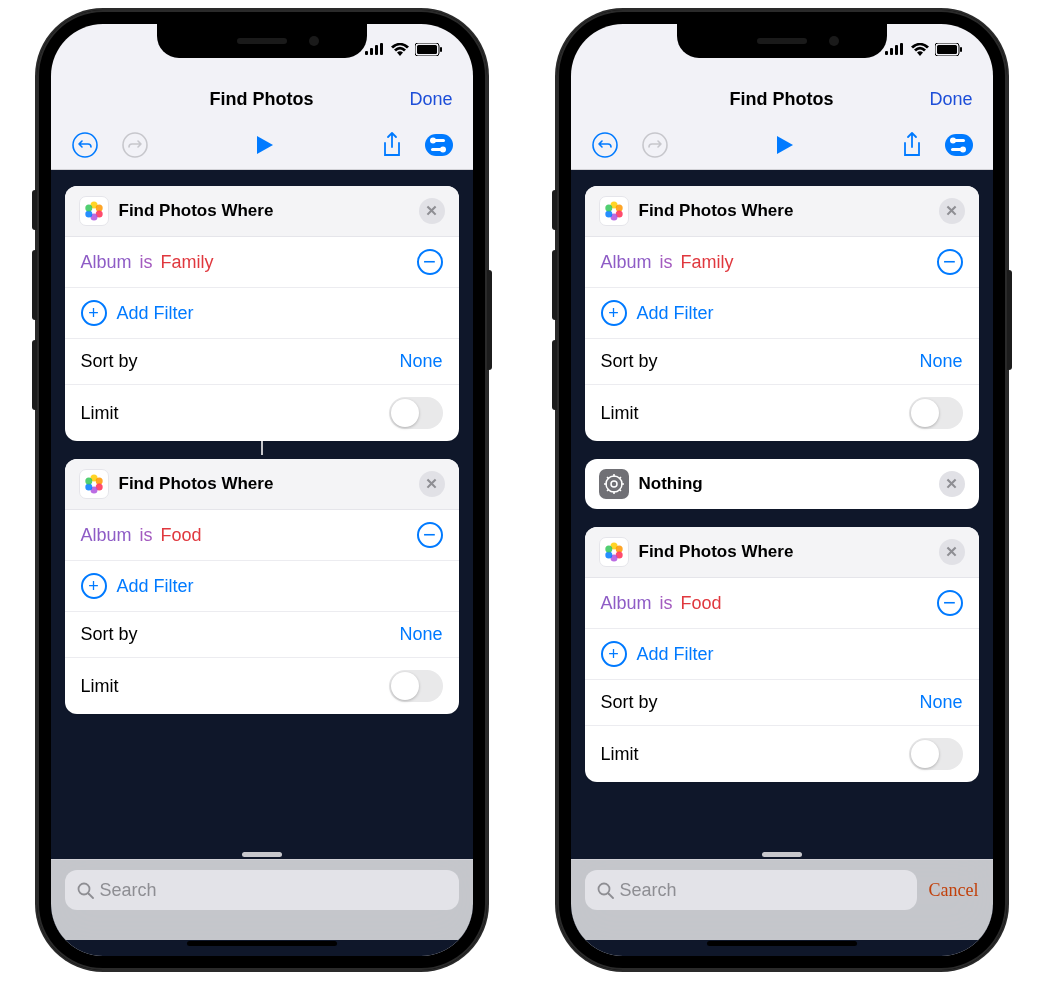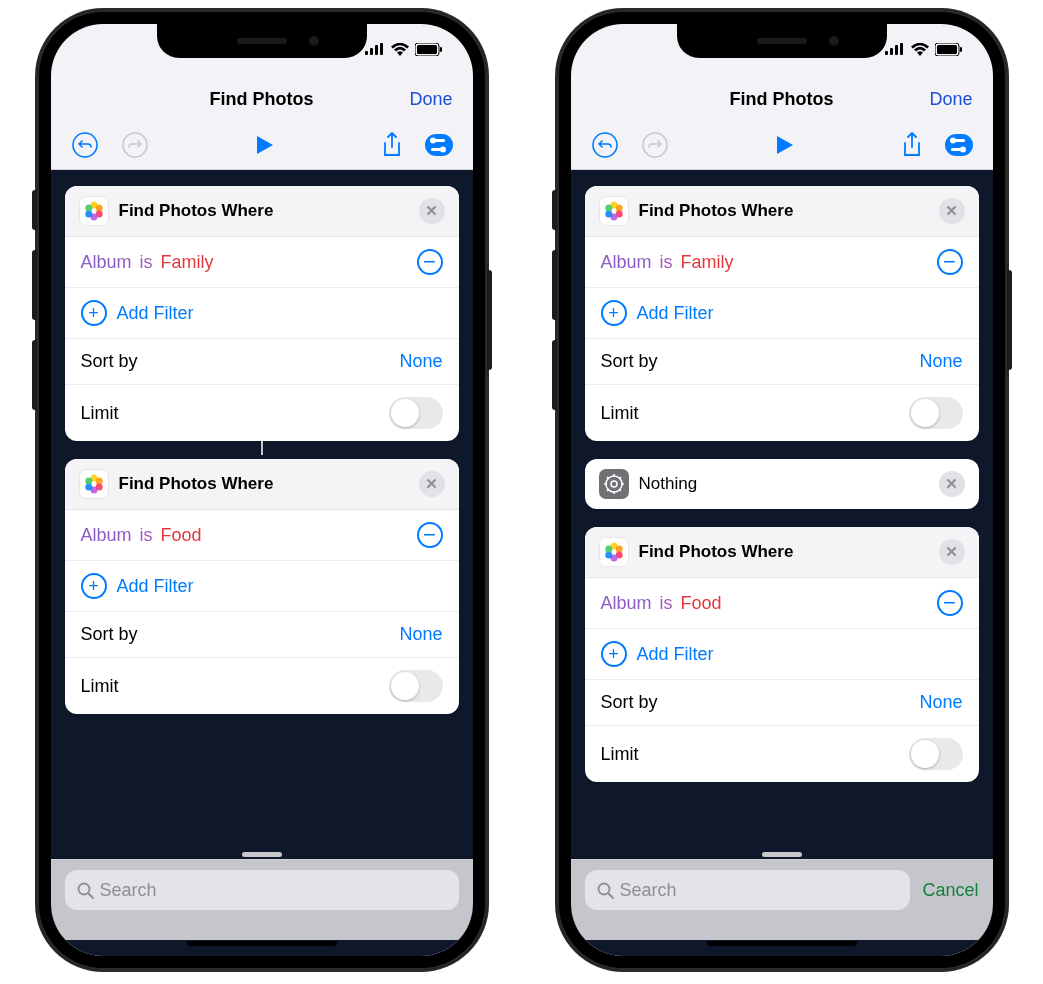--- a/index.html
+++ b/index.html
@@ -187,21 +187,21 @@
   }
   .grabber {
     position:absolute; top:-8px; left:50%; transform:translateX(-50%);
     width:40px; height:5px; background:#c7c7cc; border-radius:3px;
   }
   .search-field {
     flex:1; height:40px; background:#e3e3e8; border-radius:12px;
     display:flex; align-items:center; gap:6px; padding:0 12px;
     color:#8e8e93; font-size:18px;
   }
-  .cancel { color:#15803d; font-size:18px; }
+  .cancel { color:#c2410c; font-size:18px;font-family:Liberation Serif, serif; }
   .photos-icon {
     width:30px; height:30px; border-radius:7px; background:#fff;
     border:1px solid #e5e5ea;
     display:flex; align-items:center; justify-content:center;
   }
   .gear-icon-box {
     width:30px; height:30px; border-radius:7px; background:#707075;
     display:flex; align-items:center; justify-content:center;
   }
   svg { display:block; }
@@ -523,21 +523,21 @@
                 <line x1="10" y1="17" x2="10" y2="20"></line>
                 <line x1="0" y1="10" x2="3" y2="10"></line>
                 <line x1="17" y1="10" x2="20" y2="10"></line>
                 <line x1="3" y1="3" x2="5" y2="5"></line>
                 <line x1="15" y1="15" x2="17" y2="17"></line>
                 <line x1="15" y1="5" x2="17" y2="3"></line>
                 <line x1="3" y1="17" x2="5" y2="15"></line>
               </g>
             </svg>
           </span>
-        <span style="font-weight:400;font-size:17px">Nothing</span>
+        <span style="font-weight:700;font-size:17px">Nothing</span>
         <span class="simple-close">✕</span>
       </div>
 
       <div class="card" style="margin-bottom:0">
         <div class="card-header">
           <span class="photos-icon">
               <svg width="22" height="22" viewBox="0 0 22 22">
                 <g transform="translate(11,11)">
                   <circle r="3.5" cy="-6" fill="#ffcc00" opacity=".85"></circle>
                   <circle r="3.5" cx="5.2" cy="-3" fill="#ff9500" opacity=".85"></circle>

